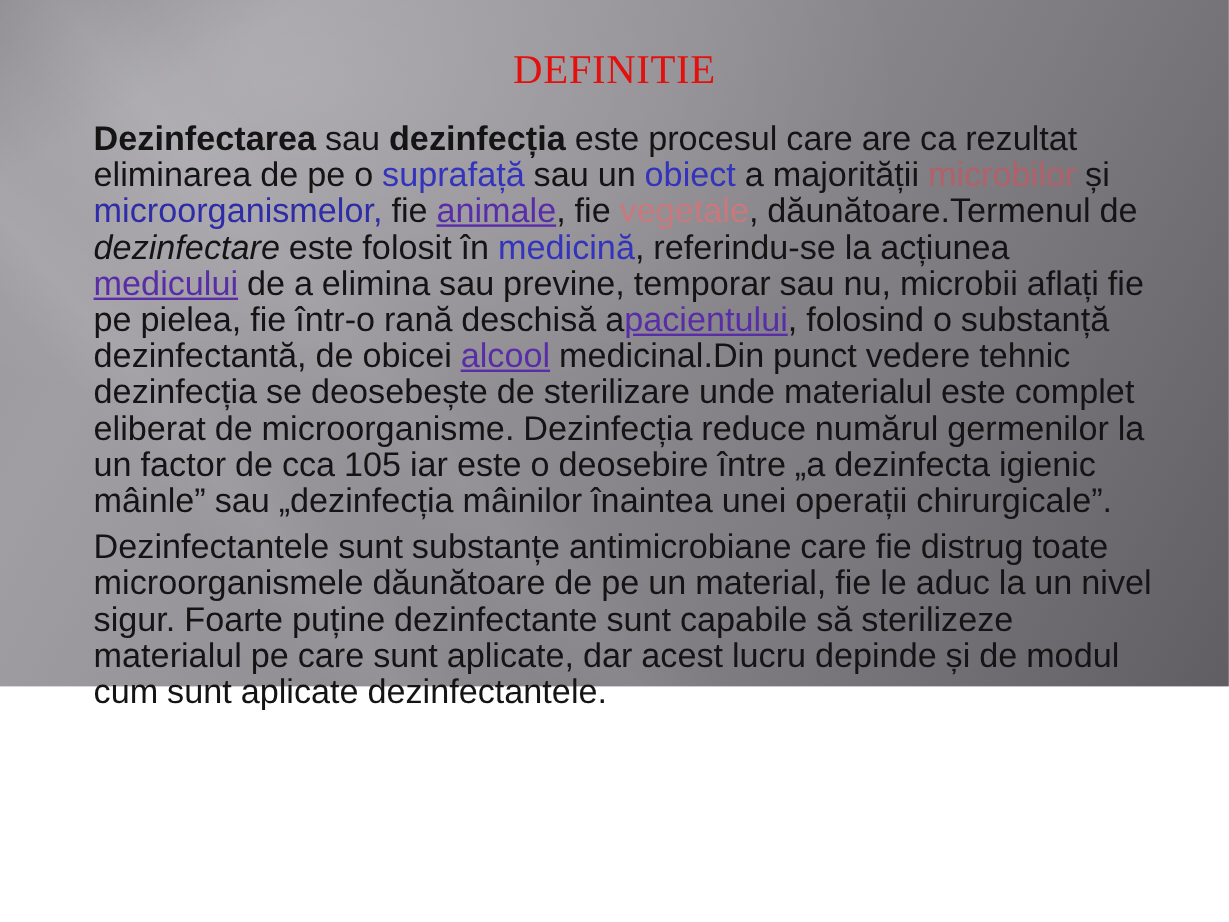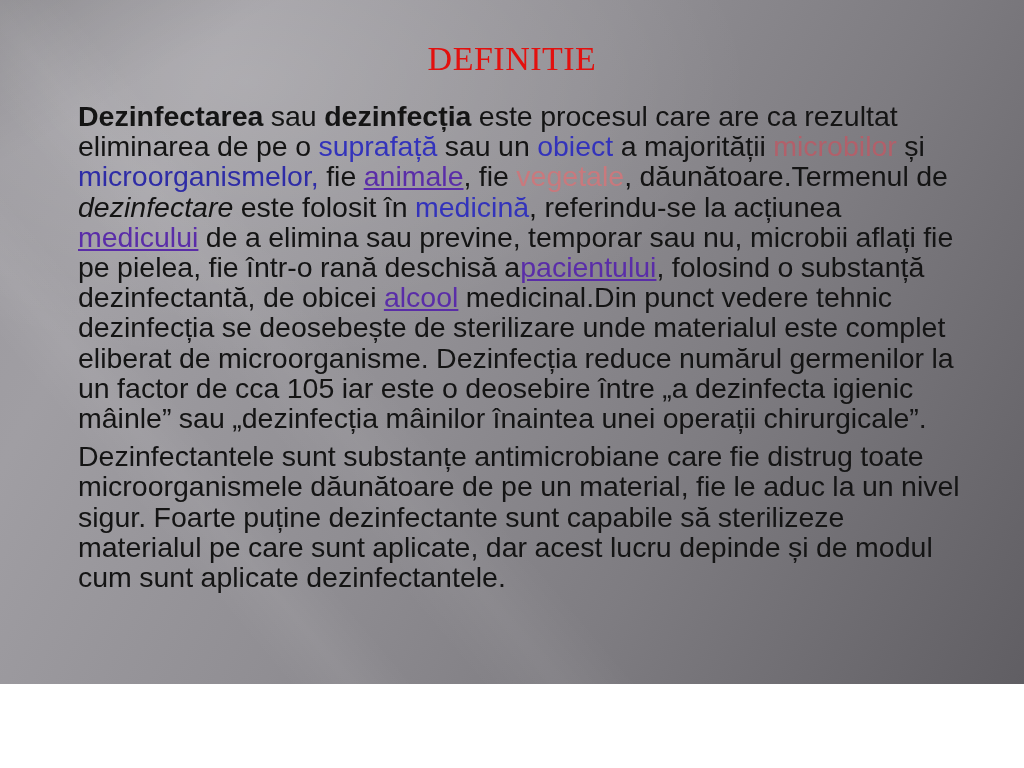--- a/index.html
+++ b/index.html
@@ -3,21 +3,21 @@
 <meta charset="utf-8">
 <style>
   html, body { margin: 0; padding: 0; }
   body {
     width: 1024px; height: 768px;
     font-family: "Liberation Sans", sans-serif;
     overflow: hidden;
   }
   .slide {
     position: relative;
-    width: 1024px; height: 684px;
+    width: 1024px; height: 572px;
     background-image:
       linear-gradient(50deg, transparent 18%, rgba(255,255,255,0.055) 22%, transparent 26%, transparent 30%, rgba(255,255,255,0.05) 35%, transparent 40%),
       linear-gradient(150deg, rgba(0,0,0,0.10) 0%, rgba(0,0,0,0.05) 6%, transparent 13%),
       radial-gradient(ellipse 780px 430px at 24% 12%, rgba(255,255,255,0.16), transparent 65%),
       linear-gradient(118deg, #9a989d 0%, #a09ea3 18%, #908e93 45%, #7e7c81 68%, #605e63 100%);
   }
   .slide-title {
     position: absolute;
     top: 41px; left: 0; width: 100%;
     text-align: center;

